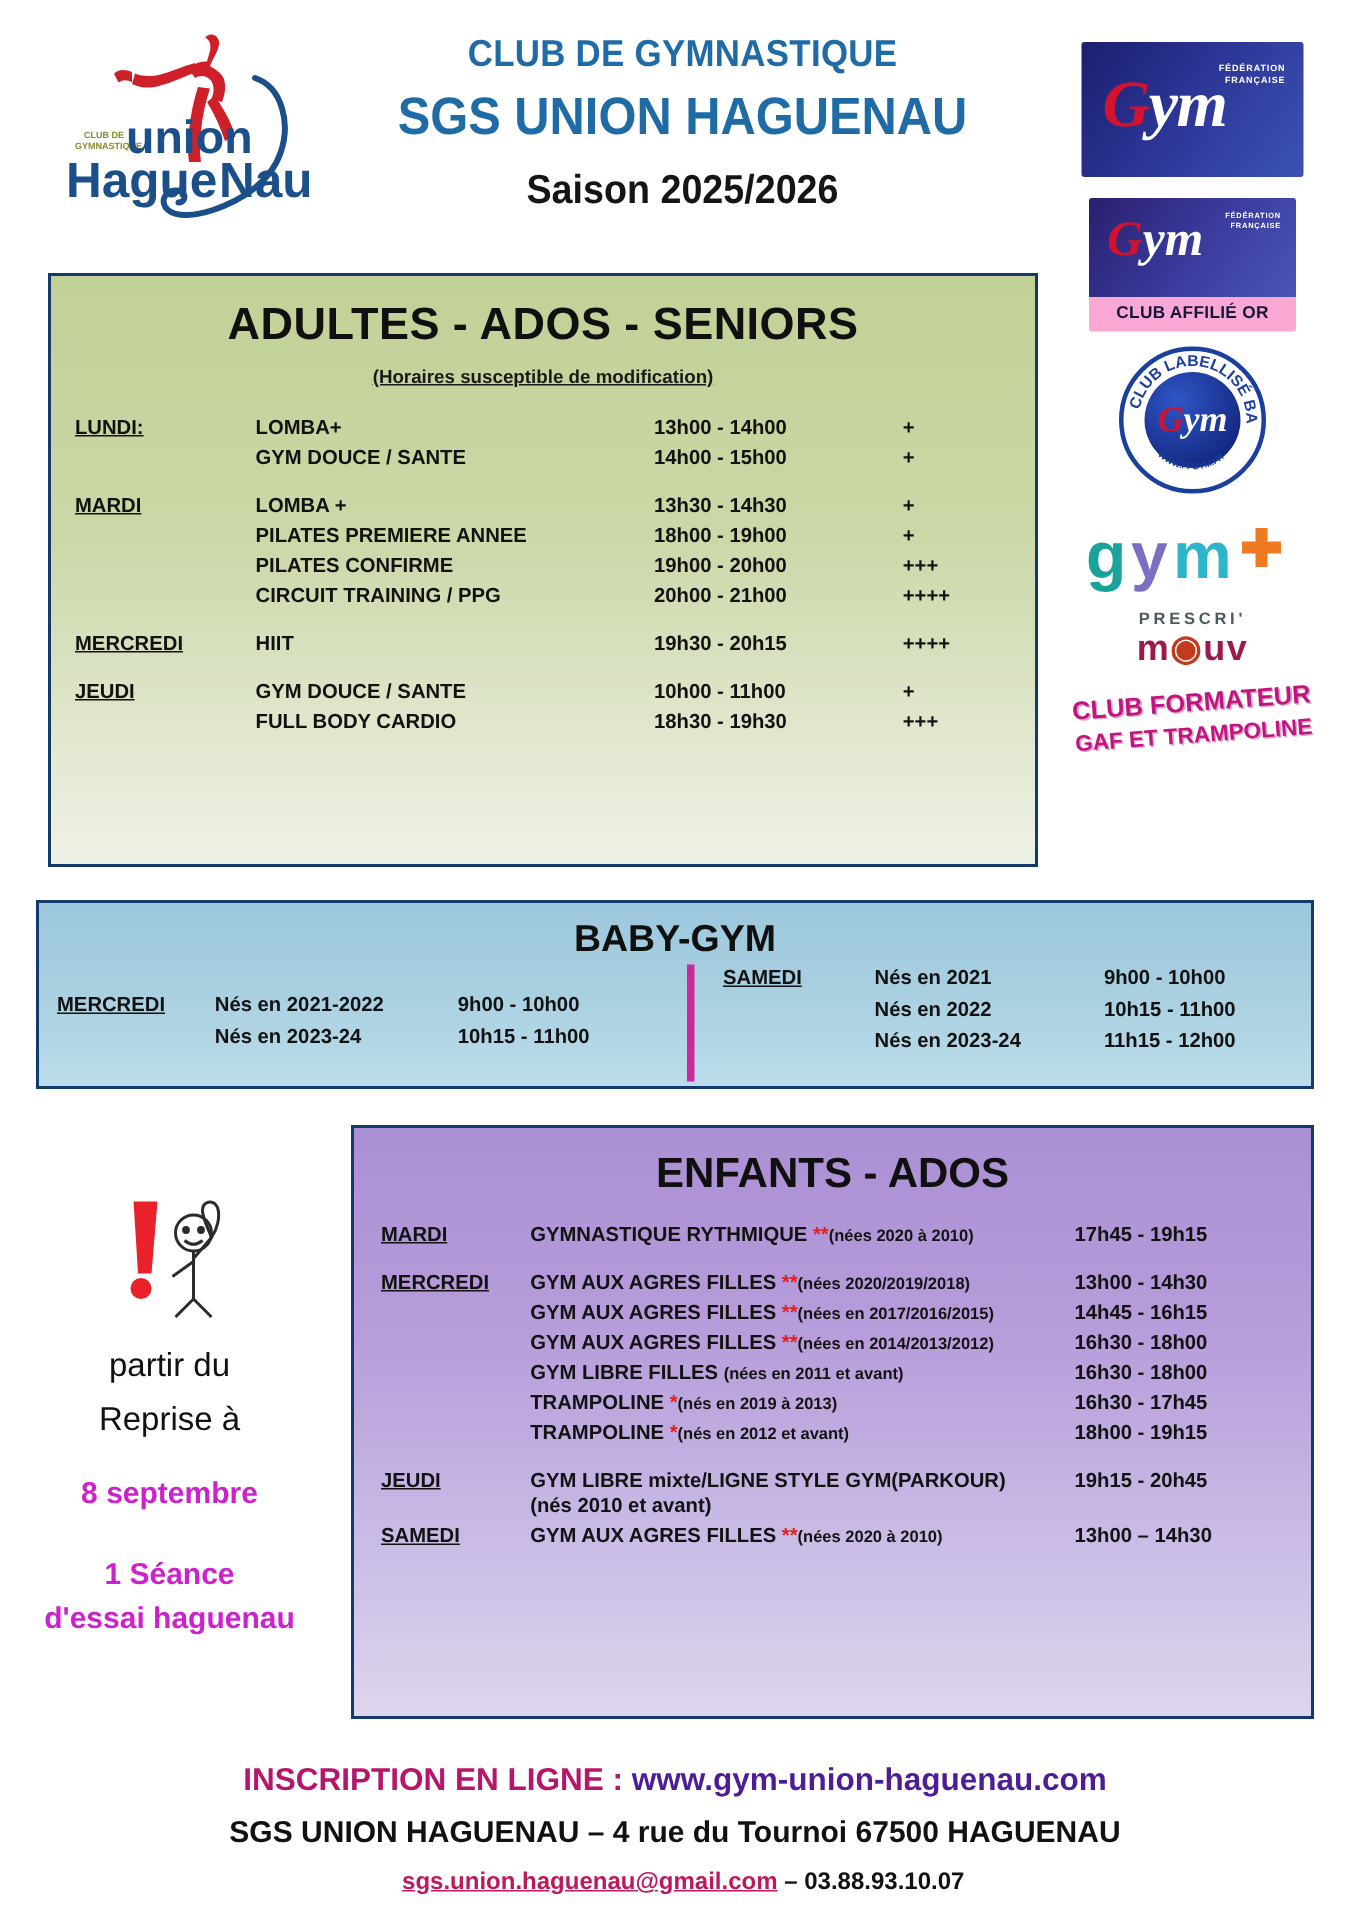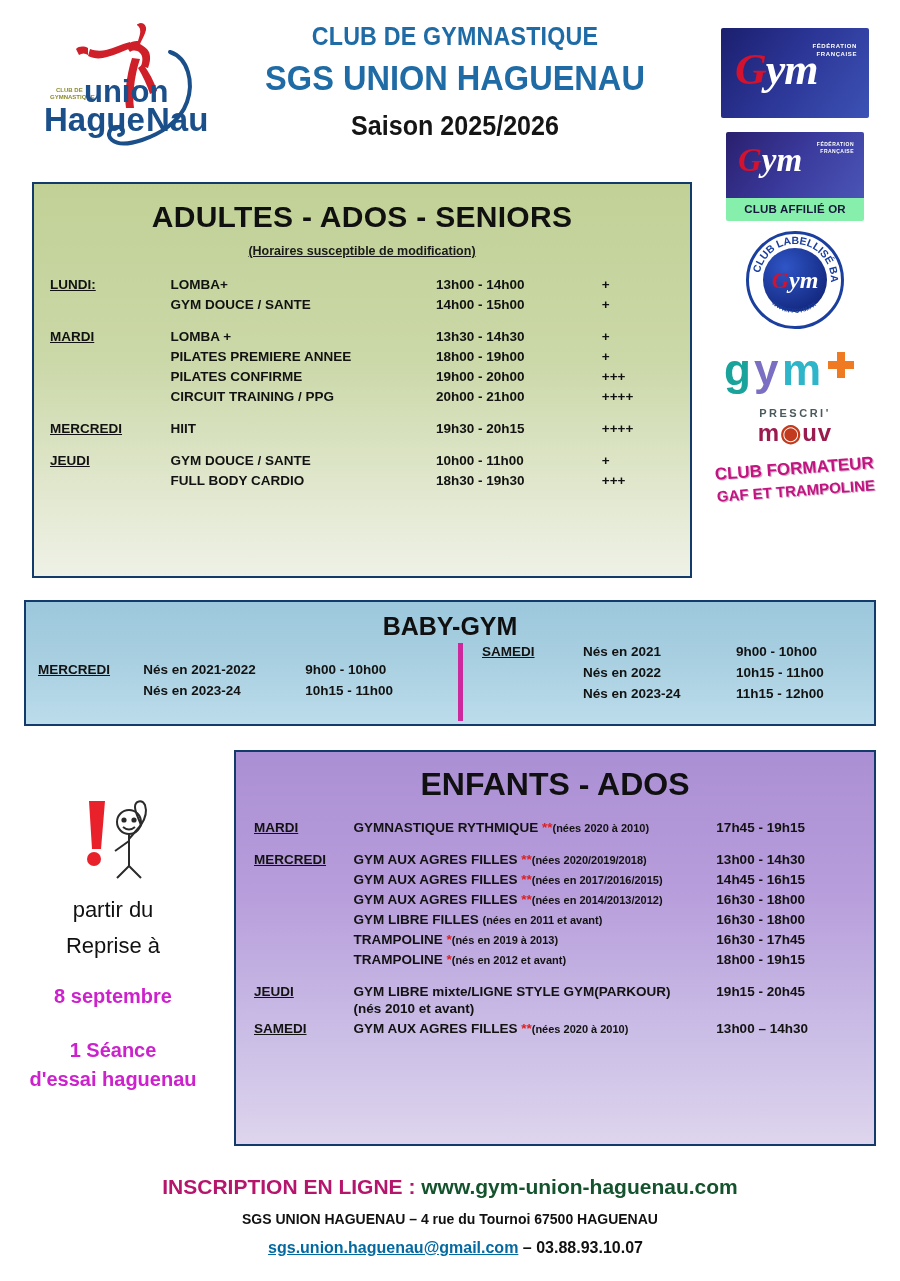--- a/index.html
+++ b/index.html
@@ -55,21 +55,21 @@
   .affilie-top{
     height:66px;background:linear-gradient(125deg,#2a1f6e 0%,#3a3a9c 50%,#4a55b5 100%);
     position:relative;overflow:hidden;border-radius:2px 2px 0 0;
   }
   .affilie-top .fed{position:absolute;right:10px;top:9px;color:#fff;font-size:5px;
     letter-spacing:.5px;text-align:right;line-height:1.3;font-weight:bold;}
   .affilie-top .gym{position:absolute;left:12px;top:12px;font-size:33px;font-style:italic;
     font-family:"Liberation Serif", serif;font-weight:bold;color:#fff;line-height:1;}
   .affilie-top .gym b{color:#d2122e;}
   .affilie-band{
-    background:#86efac;color:#16163c;font-weight:bold;font-size:11.5px;
+    background:#f9a8d4;color:#16163c;font-weight:bold;font-size:11.5px;
     text-align:center;padding:5px 0 6px;border-radius:0 0 2px 2px;letter-spacing:.2px;
   }
 
   .baby-seal{
     width:98px;height:98px;margin:10px auto 0;border-radius:50%;
     background:#ffffff;position:relative;
   }
   .baby-seal .ring{
     position:absolute;inset:0;border-radius:50%;
     border:3px solid #1b3f9e;
@@ -117,21 +117,21 @@
   .box-purple{
     left:234px;top:750px;width:642px;height:396px;
     background:linear-gradient(180deg,#ab8fd4 0%,#b79ddb 35%,#ccc0e7 75%,#ded5ed 100%);
   }
 
   .sec-title{text-align:center;font-weight:bold;color:#101010;}
   .sec-title-green{font-size:30px;margin-top:16px;letter-spacing:.3px;}
   .sec-sub{text-align:center;font-size:12.5px;font-weight:bold;margin-top:10px;
     text-decoration:underline;color:#1a1a1a;}
   .sec-title-blue{font-size:25px;margin-top:10px;}
-  .sec-title-purple{font-size:32px;margin-top:14px;}
+  .sec-title-purple{font-size:28px;margin-top:14px;}
 
   
   .g-table{margin:16px 0 0 0;width:100%;border-collapse:collapse;}
   .g-table td{font-size:13.5px;font-weight:bold;color:#121212;padding:2.5px 0;vertical-align:top;}
   .g-day{width:122px;padding-left:16px !important;}
   .g-day span{text-decoration:underline;}
   .g-act{width:272px;}
   .g-time{width:170px;}
   .g-lvl{width:90px;}
   .grow-gap td{height:12px;padding:0 !important;}
@@ -165,24 +165,24 @@
   .reprise .excl{height:96px;position:relative;}
   .reprise .excl svg{display:block;margin:0 auto;}
   .reprise .r1{font-size:22px;color:#111;margin-top:2px;line-height:1.55;}
   .reprise .r2{font-size:20px;font-weight:bold;color:#cc21cc;margin-top:22px;}
   .reprise .r3{font-size:20px;font-weight:bold;color:#cc21cc;margin-top:28px;line-height:1.45;}
 
   
   .footer{position:absolute;left:0;top:1175px;width:900px;text-align:center;}
   .f-line1{font-size:21px;font-weight:bold;}
   .f-line1 .pink{color:#b5156b;}
-  .f-line1 .dark{color:#14532d;}
-  .f-line2{font-size:14px;font-weight:bold;color:#111;margin-top:12px;}
+  .f-line1 .dark{color:#4c1d95;}
+  .f-line2{font-size:20px;font-weight:bold;color:#111;margin-top:12px;}
   .f-line3{font-size:16px;font-weight:bold;margin-top:12px;}
-  .f-line3 a{color:#0369a1;text-decoration:underline;margin-left:11px;}
+  .f-line3 a{color:#be185d;text-decoration:underline;margin-left:11px;}
   .f-line3 .dark{color:#111;}
 </style>
 </head>
 <body>
 
 <div class="page">
 
   <div class="header">
 
     <div class="logo-club">

